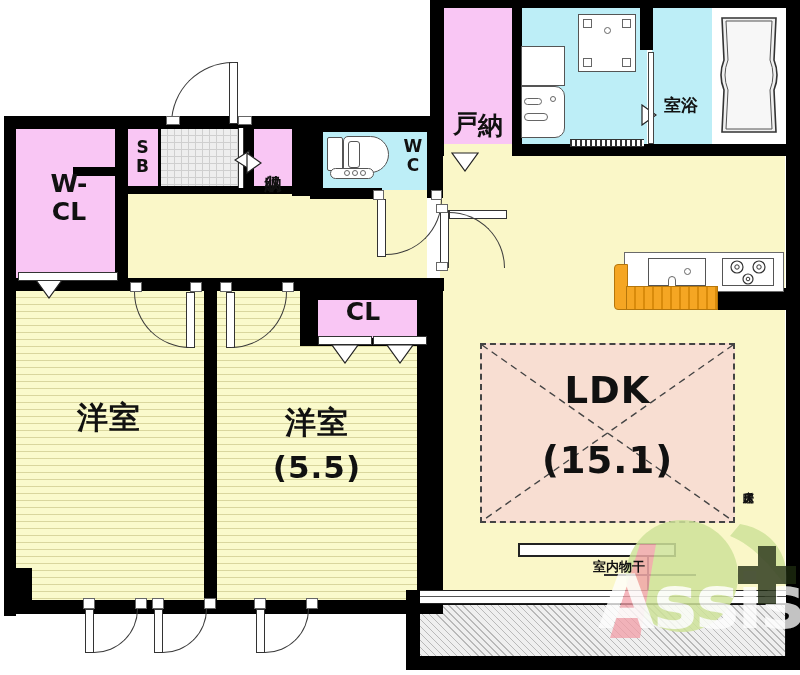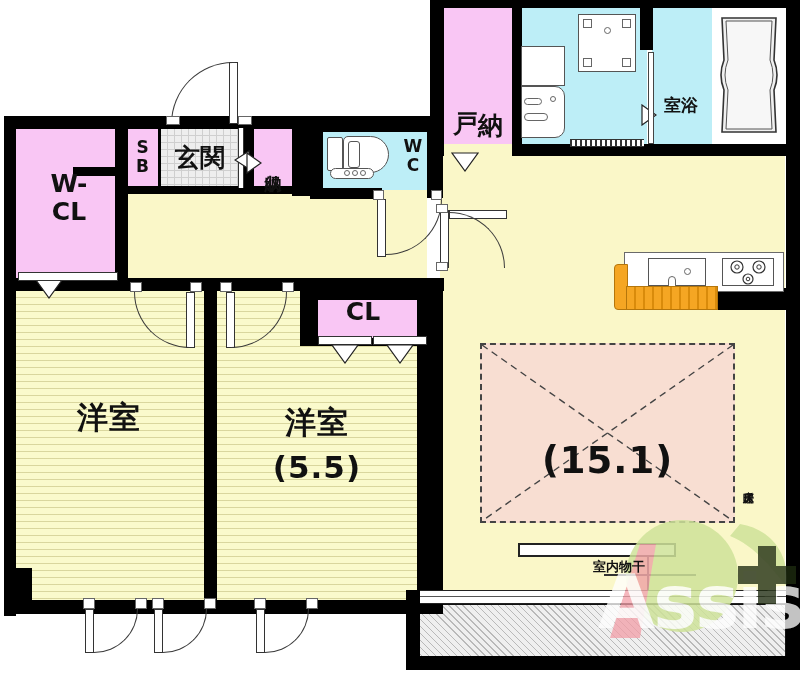--- a/index.html
+++ b/index.html
@@ -359,21 +359,20 @@
       <path d="M168,26 h18 v20 h20 v18 h-20 v20 h-18 v-20 h-20 v-18 h20 Z" fill="#1e2b10" opacity=".92"></path>
     </svg>
   </div>
 
   <div class="lbl lbl-med" style="left:14px; top:170px; width:110px;">W-
 CL</div>
 
   <div class="lbl lbl-sm" style="left:127px; top:138px; width:31px;">S
 B</div>
 
-  <div class="lbl lbl-med" style="left:160px; top:144px; width:80px;">玄関</div>
 
   <div class="lbl lbl-sm vert" style="left:258px; top:133px; width:30px; height:56px; display:flex; align-items:center; justify-content:center;">
     <span>収納</span>
   </div>
 
   <div class="lbl lbl-sm" style="left:396px; top:137px; width:34px;">W
 C</div>
 
   <div class="lbl lbl-med vert" style="left:458px; top:48px; width:40px; height:90px; display:flex; align-items:center; justify-content:center;">
     <span>納
@@ -386,20 +385,21 @@
 室</span>
   </div>
 
   <div class="lbl lbl-big" style="left:14px; top:400px; width:190px;">洋室</div>
 
   <div class="lbl lbl-big" style="left:216px; top:405px; width:202px;">洋室</div>
   <div class="lbl lbl-big" style="left:216px; top:450px; width:202px;">(5.5)</div>
 
   <div class="lbl lbl-med" style="left:318px; top:298px; width:90px;">CL</div>
 
+  <div class="lbl lbl-ldk" style="left:480px; top:370px; width:255px;">LDK</div>
   <div class="lbl lbl-ldk" style="left:480px; top:440px; width:255px;">(15.1)</div>
 
   <div class="lbl lbl-tiny vert" style="left:740px; top:450px; width:16px; height:66px; display:flex; align-items:center; justify-content:center;">
     <span>床暖房</span>
   </div>
 
   <div class="lbl lbl-xs" style="left:540px; top:560px; width:158px;text-align:center;">室内物干</div>
 
 
 </div>

